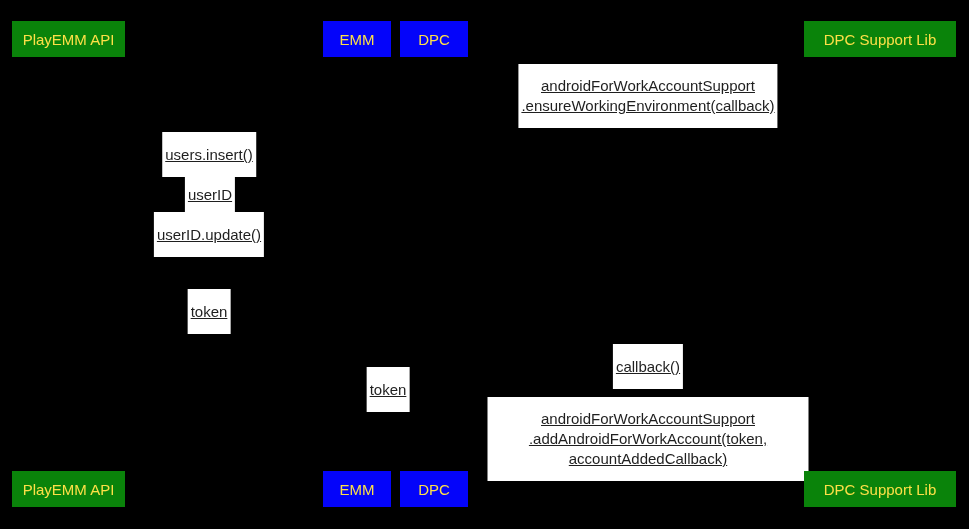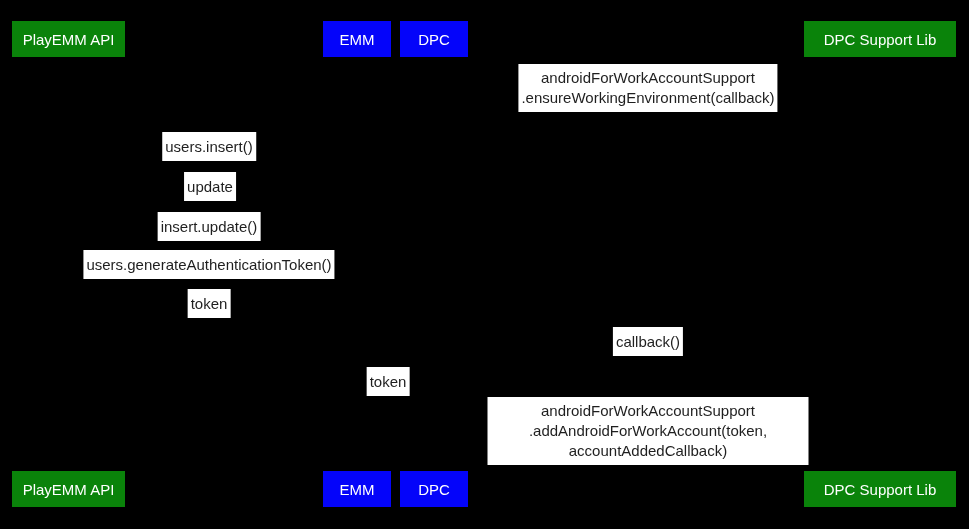--- a/index.html
+++ b/index.html
@@ -14,70 +14,70 @@
     background: #000000;
     overflow: hidden;
     font-family: "Liberation Sans", sans-serif;
   }
   .participant {
     position: absolute;
     height: 36px;
     display: flex;
     align-items: center;
     justify-content: center;
-    color: #ffffff;
+    color: #fde047;
     font-size: 15px;
     white-space: nowrap;
   }
   .p-green { background: #0a830a; }
   .p-blue  { background: #0404fa; }
   .row-top    { top: 21px; }
   .row-bottom { top: 471px; }
   .pos-playemm { left: 12px;  width: 113px; }
   .pos-emm     { left: 323px; width: 68px;  }
   .pos-dpc     { left: 400px; width: 68px;  }
   .pos-dpcsl   { left: 804px; width: 152px; }
   .msg {
     position: absolute;
     background: #ffffff;
     color: #1f1f1f;
     font-size: 15px;
     line-height: 21px;
-    padding: 4px 3px;
+    padding: 12px 3px;
     white-space: pre-line;
     text-align: center;
     transform: translateX(-50%);
+    text-decoration: underline;
   }
   .msg.two { line-height: 20px; }
   .m1 { left: 648px; top: 64px;  }
   .m2 { left: 209px; top: 132px; }
   .m3 { left: 210px; top: 172px; }
   .m4 { left: 209px; top: 212px; }
   .m5 { left: 209px; top: 250px; }
   .m6 { left: 209px; top: 289px; }
-  .m7 { left: 648px; top: 327px; }
+  .m7 { left: 648px; top: 344px; }
   .m8 { left: 388px; top: 367px; }
   .m9 { left: 648px; top: 397px; }
 </style>
 </head>
 <body>
 
 <div class="stage">
 
   <div class="participant p-green row-top pos-playemm">PlayEMM API</div>
   <div class="participant p-blue row-top pos-emm">EMM</div>
   <div class="participant p-blue row-top pos-dpc">DPC</div>
   <div class="participant p-green row-top pos-dpcsl">DPC Support Lib</div>
 
   <div class="msg two m1">androidForWorkAccountSupport
 .ensureWorkingEnvironment(callback)</div>
   <div class="msg m2">users.insert()</div>
-  <div class="msg m3">update</div>
-  <div class="msg m4">insert.update()</div>
-  <div class="msg m5">users.generateAuthenticationToken()</div>
+  <div class="msg m3">userID</div>
+  <div class="msg m4">userID.update()</div>
   <div class="msg m6">token</div>
   <div class="msg m7">callback()</div>
   <div class="msg m8">token</div>
   <div class="msg two m9">androidForWorkAccountSupport
 .addAndroidForWorkAccount(token, accountAddedCallback)</div>
 
   <div class="participant p-green row-bottom pos-playemm">PlayEMM API</div>
   <div class="participant p-blue row-bottom pos-emm">EMM</div>
   <div class="participant p-blue row-bottom pos-dpc">DPC</div>
   <div class="participant p-green row-bottom pos-dpcsl">DPC Support Lib</div>

